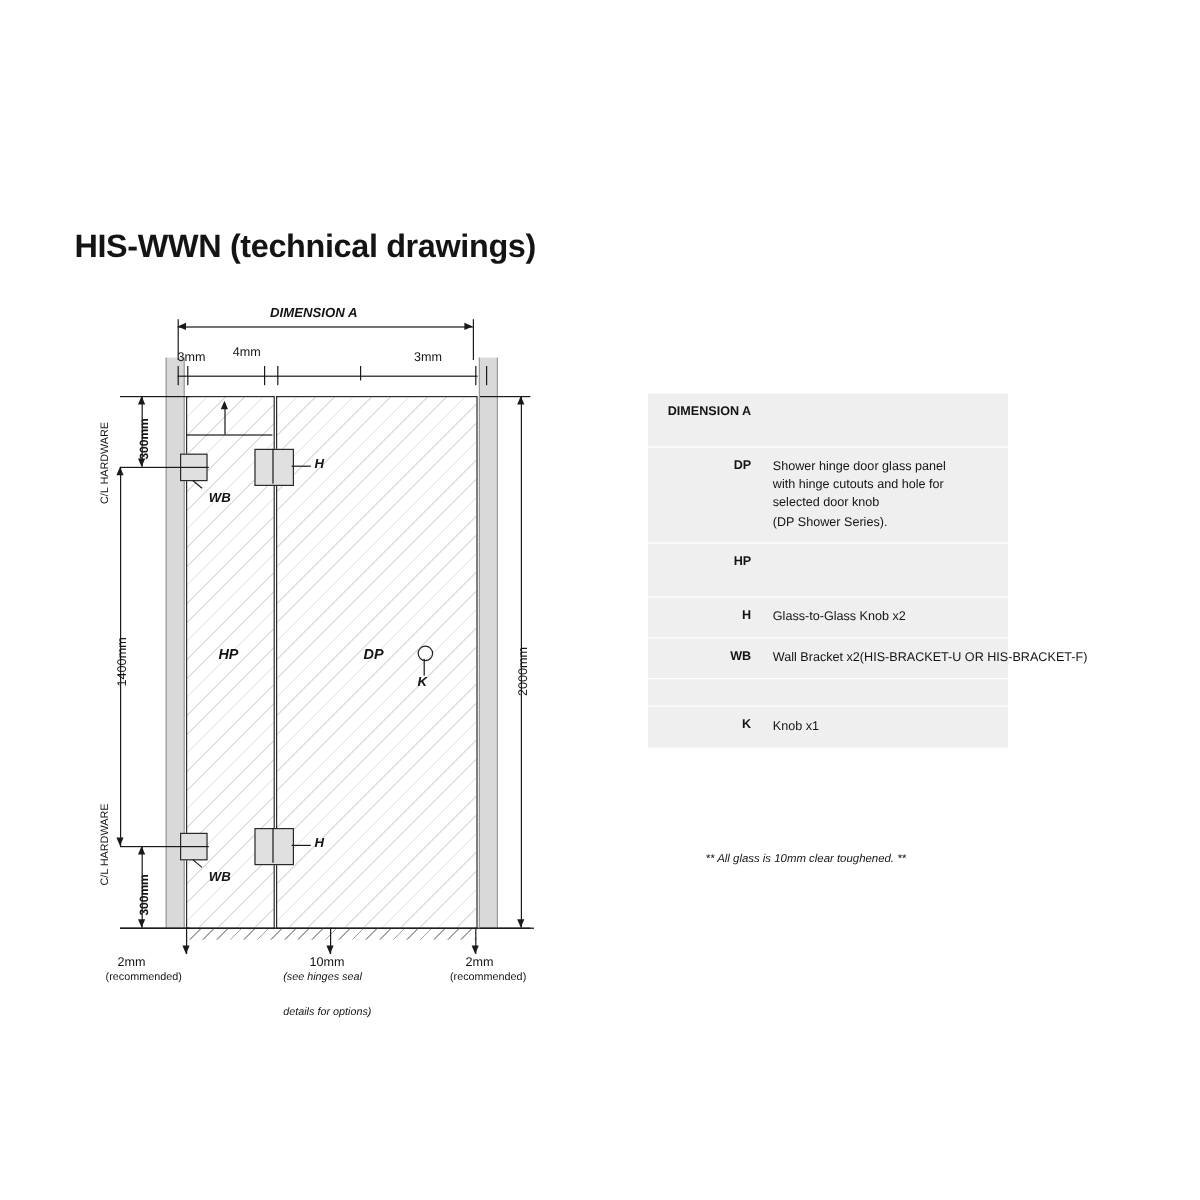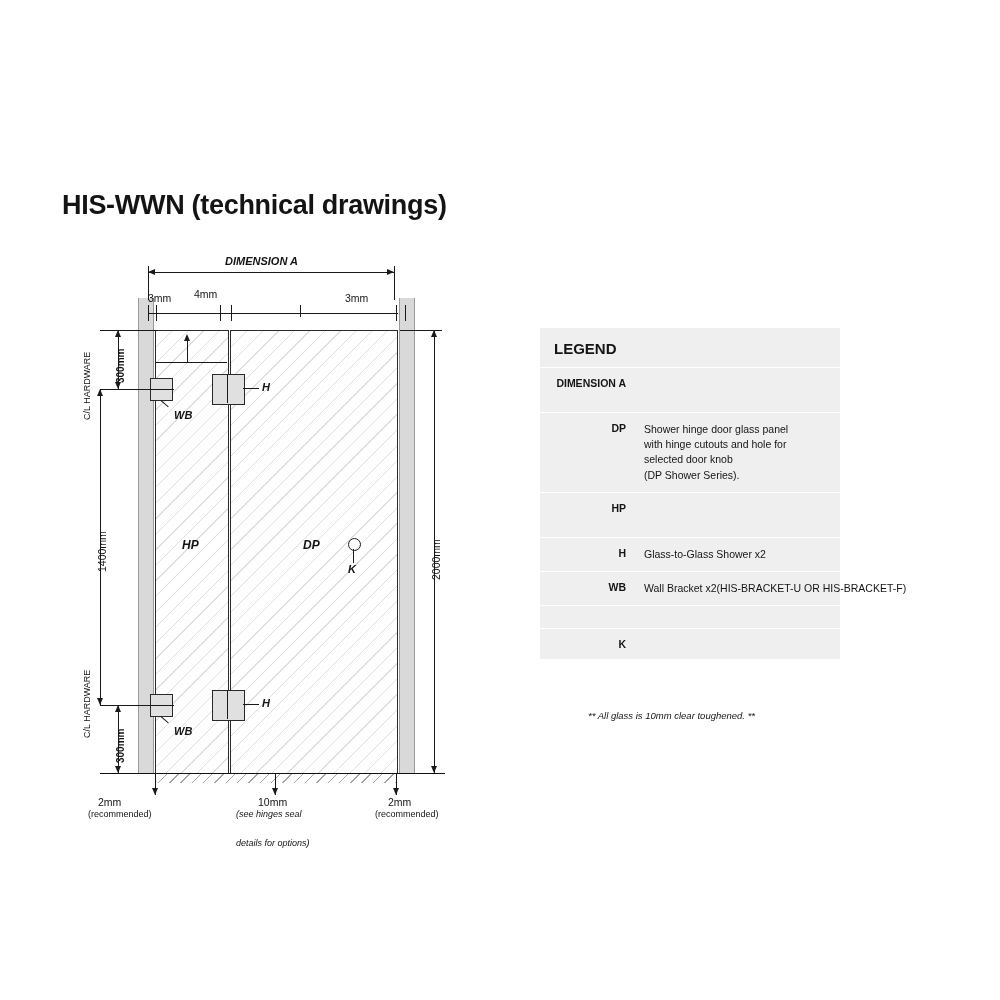--- a/index.html
+++ b/index.html
@@ -282,21 +282,20 @@
 
   <div class="lbl" style="left:198px; top:546px;">10mm</div>
   <div class="lbl small italic" style="left:176px; top:559px;">(see hinges seal</div>
   <div class="lbl small italic" style="left:176px; top:588px;">details for options)</div>
 
   <div class="lbl" style="left:328px; top:546px;">2mm</div>
   <div class="lbl small" style="left:315px; top:559px;">(recommended)</div>
 </div>
 
 <div id="legend">
-  <div class="legend-title">LEGEND</div>
 
   <div class="legend-row tall">
     <div class="key">DIMENSION A</div>
   </div>
 
   <div class="legend-row tall">
     <div class="key">DP</div>
     <div class="val wrap">
       <div>Shower hinge door glass panel</div>
       <div>with hinge cutouts and hole for</div>
@@ -304,31 +303,32 @@
       <div>(DP Shower Series).</div>
     </div>
   </div>
 
   <div class="legend-row tall">
     <div class="key">HP</div>
   </div>
 
   <div class="legend-row">
     <div class="key">H</div>
-    <div class="val">Glass-to-Glass Shower x2</div>
+    <div class="val">Glass-to-Glass Knob x2</div>
   </div>
 
   <div class="legend-row">
     <div class="key">WB</div>
     <div class="val">Wall Bracket x2(HIS-BRACKET-U OR HIS-BRACKET-F)</div>
   </div>
 
   <div class="legend-row spacer">
     <div class="key"></div>
     <div class="val"></div>
   </div>
 
   <div class="legend-row">
     <div class="key">K</div>
+    <div class="val">Knob x1</div>
   </div>
 </div>
 
 <div id="legend-footnote">** All glass is 10mm clear toughened. **</div>
 
 </body></html>

